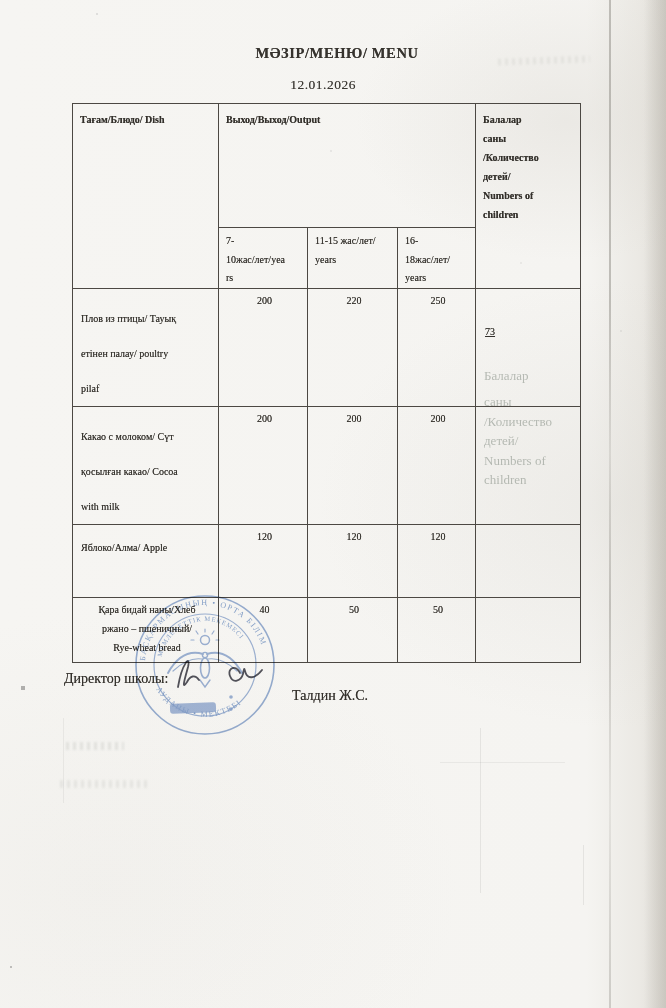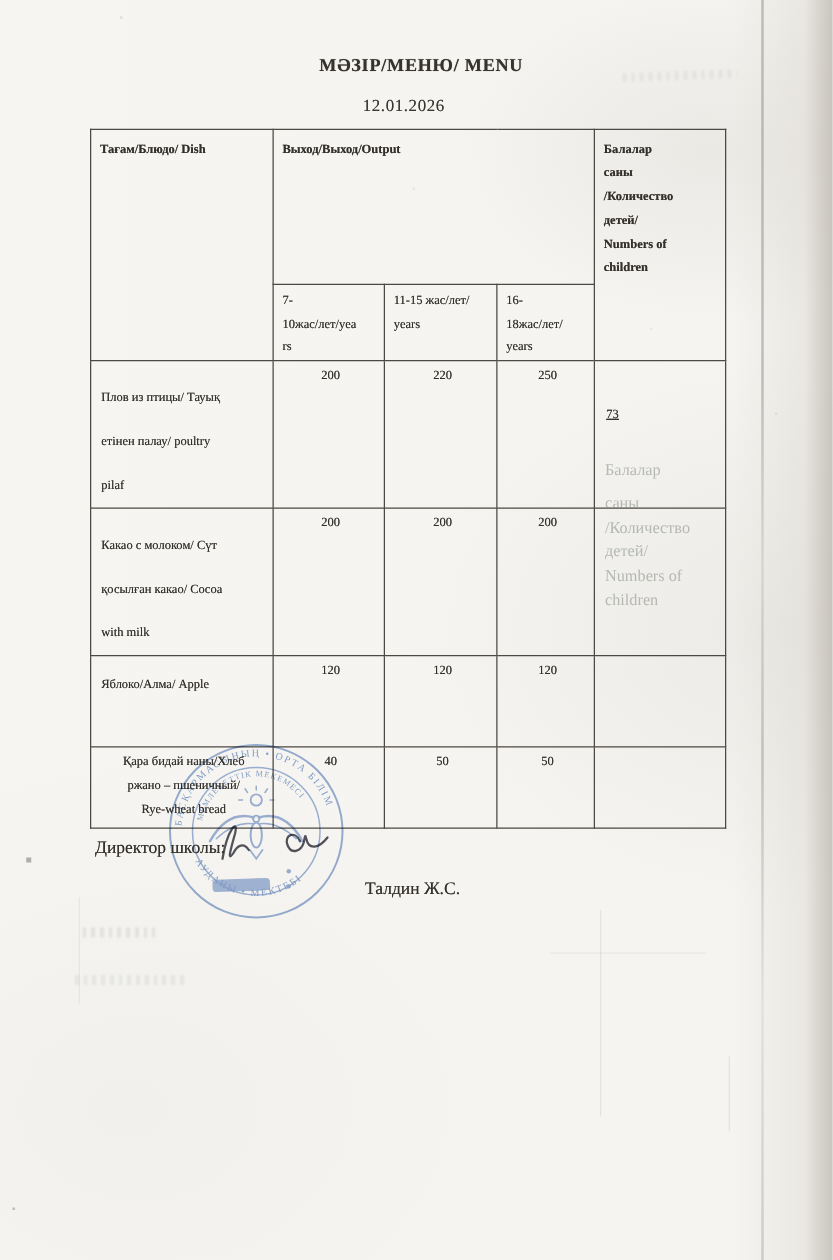--- a/index.html
+++ b/index.html
@@ -90,24 +90,24 @@
   .stamp-wrap svg text{
     font-family:"Liberation Serif","DejaVu Serif",serif;
     fill:#6f92c8;
   }
   .sig-wrap{
     position:absolute;left:160px;top:645px;width:140px;height:60px;
     mix-blend-mode:multiply;
   }
   .footer-label{
     position:absolute;left:64px;top:671px;font-size:14px;color:#34312c;
-    text-shadow:0 0 .5px rgba(52,49,44,.7);z-index:5;margin-left:12px;
+    text-shadow:0 0 .5px rgba(52,49,44,.7);z-index:5;
   }
   .footer-name{
-    position:absolute;left:292px;top:704px;font-size:14px;color:#34312c;
+    position:absolute;left:292px;top:688px;font-size:14px;color:#34312c;
     text-shadow:0 0 .5px rgba(52,49,44,.7);z-index:5;
   }
 </style>
 </head>
 <body>
 
 <div class="paper">
 
   <div class="title">МӘЗІР/МЕНЮ/ MENU</div>
   <div class="date">12.01.2026</div>

